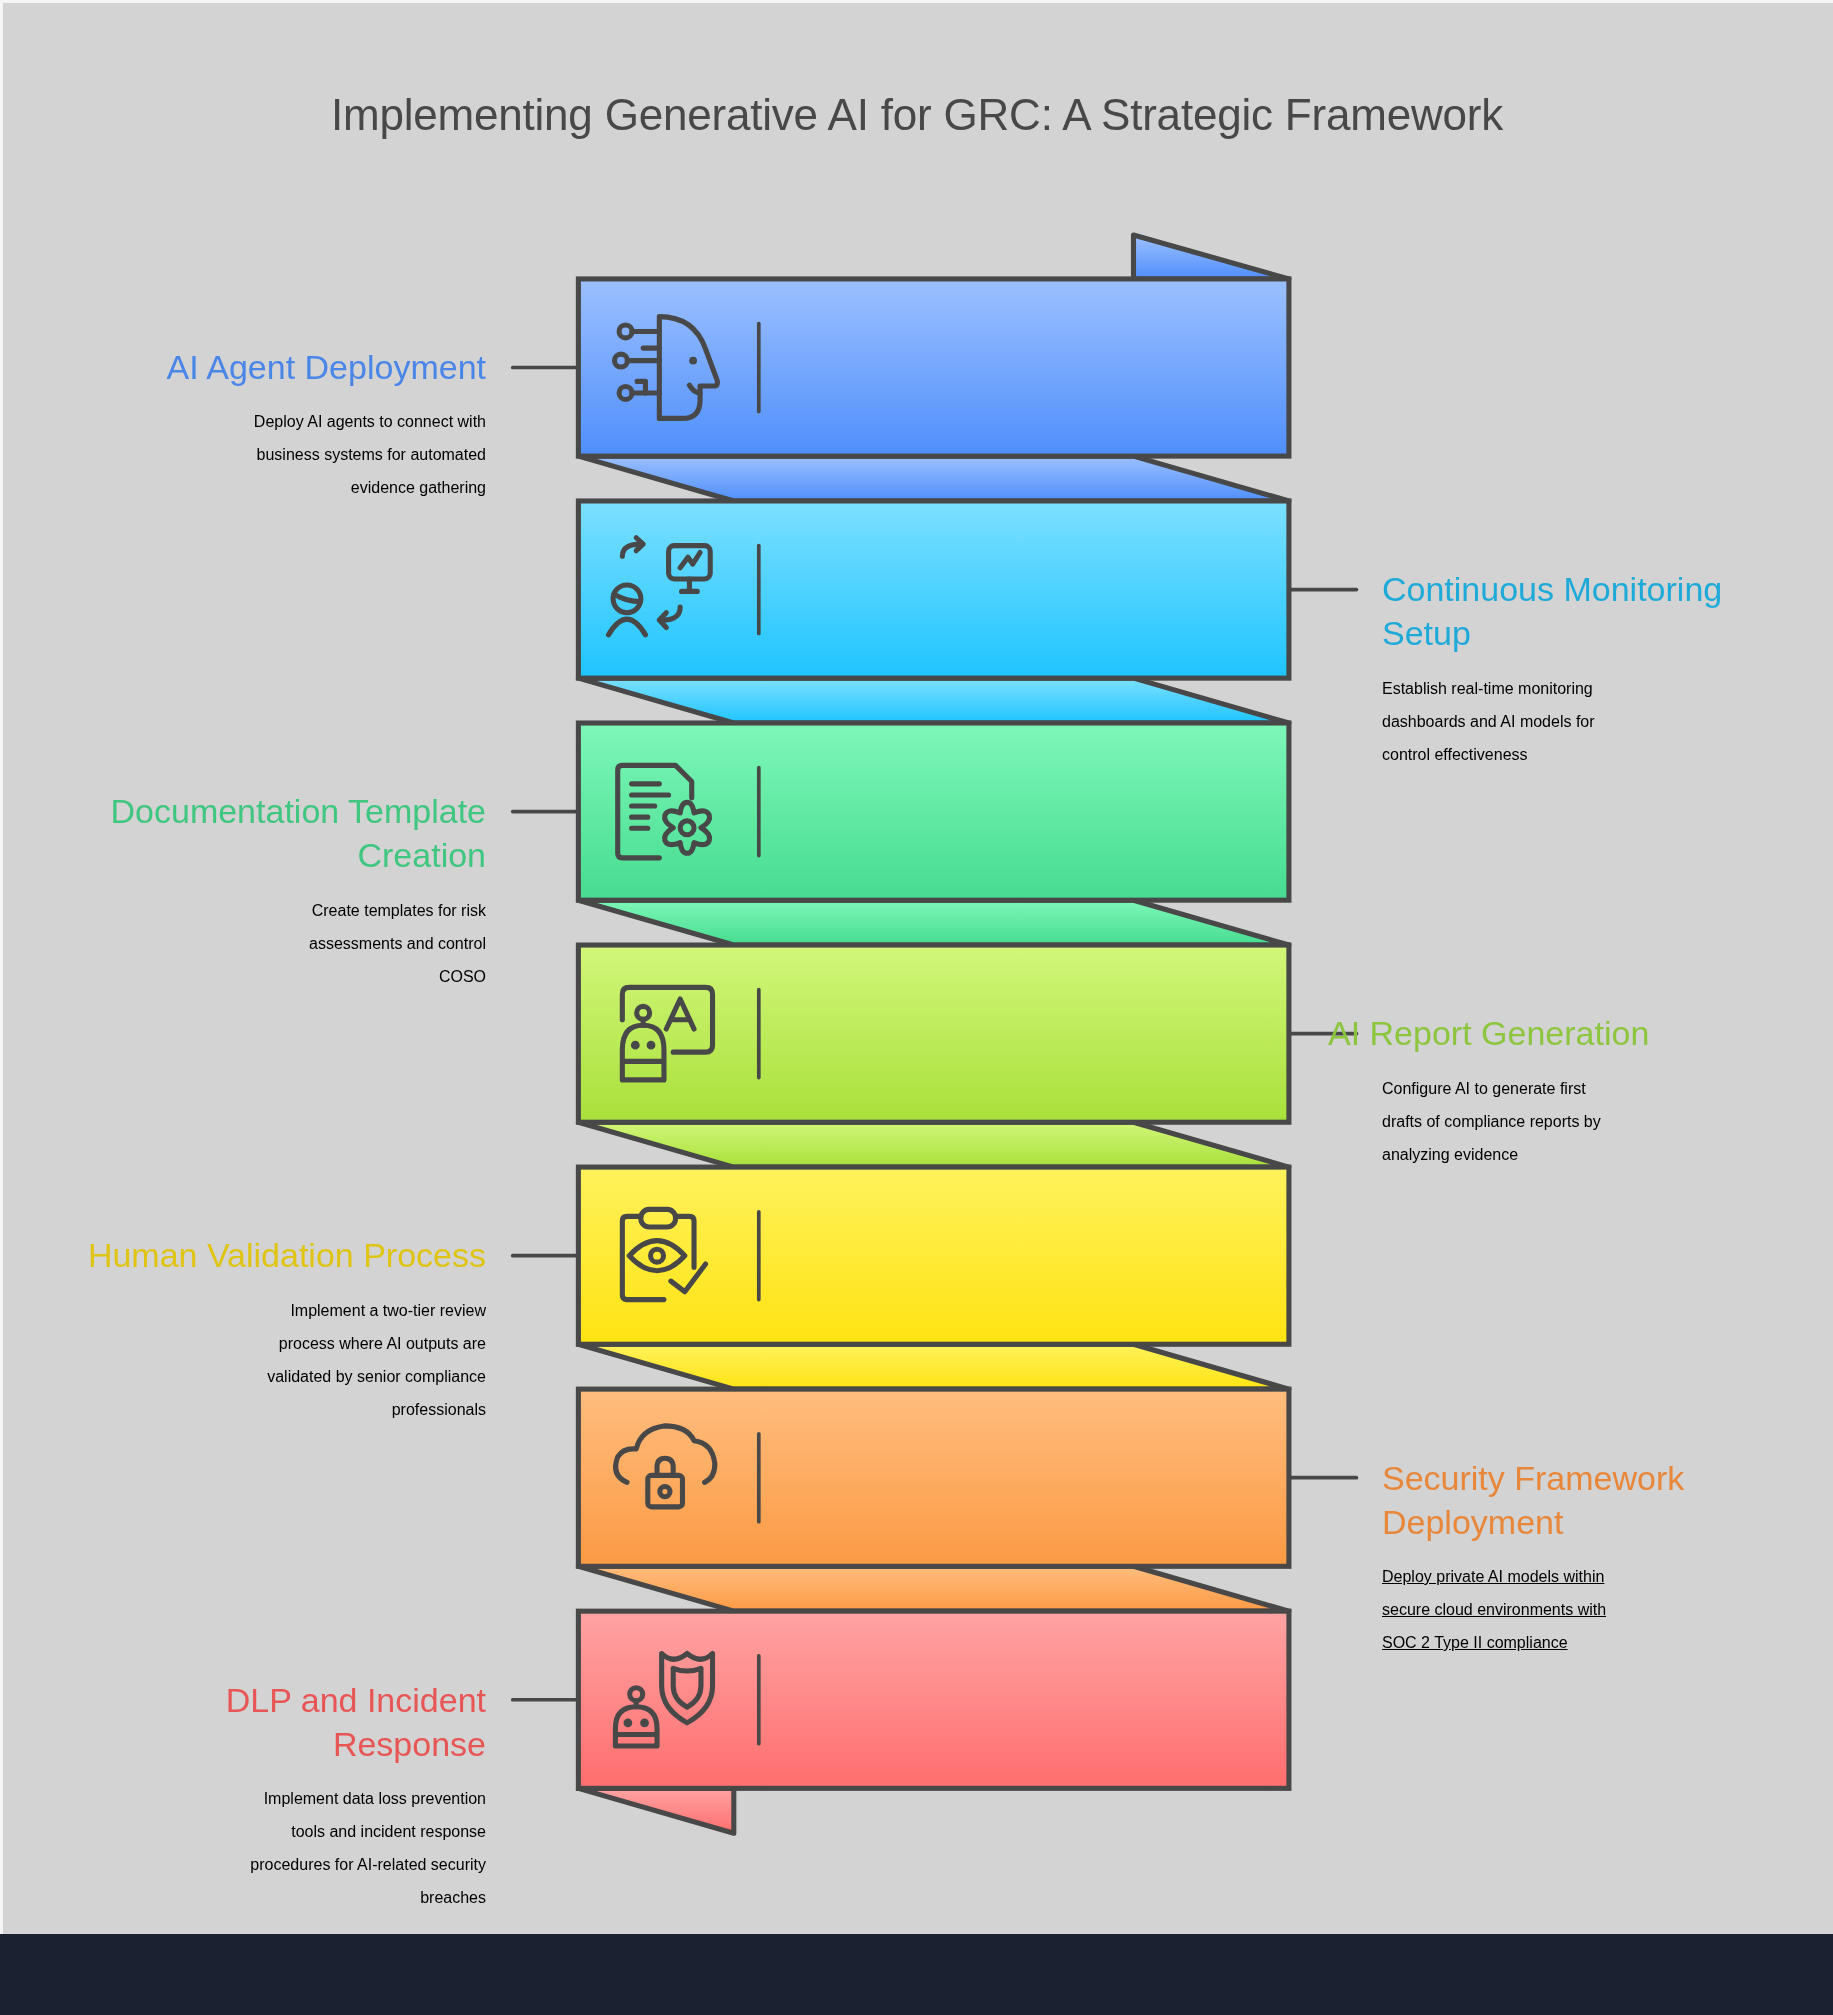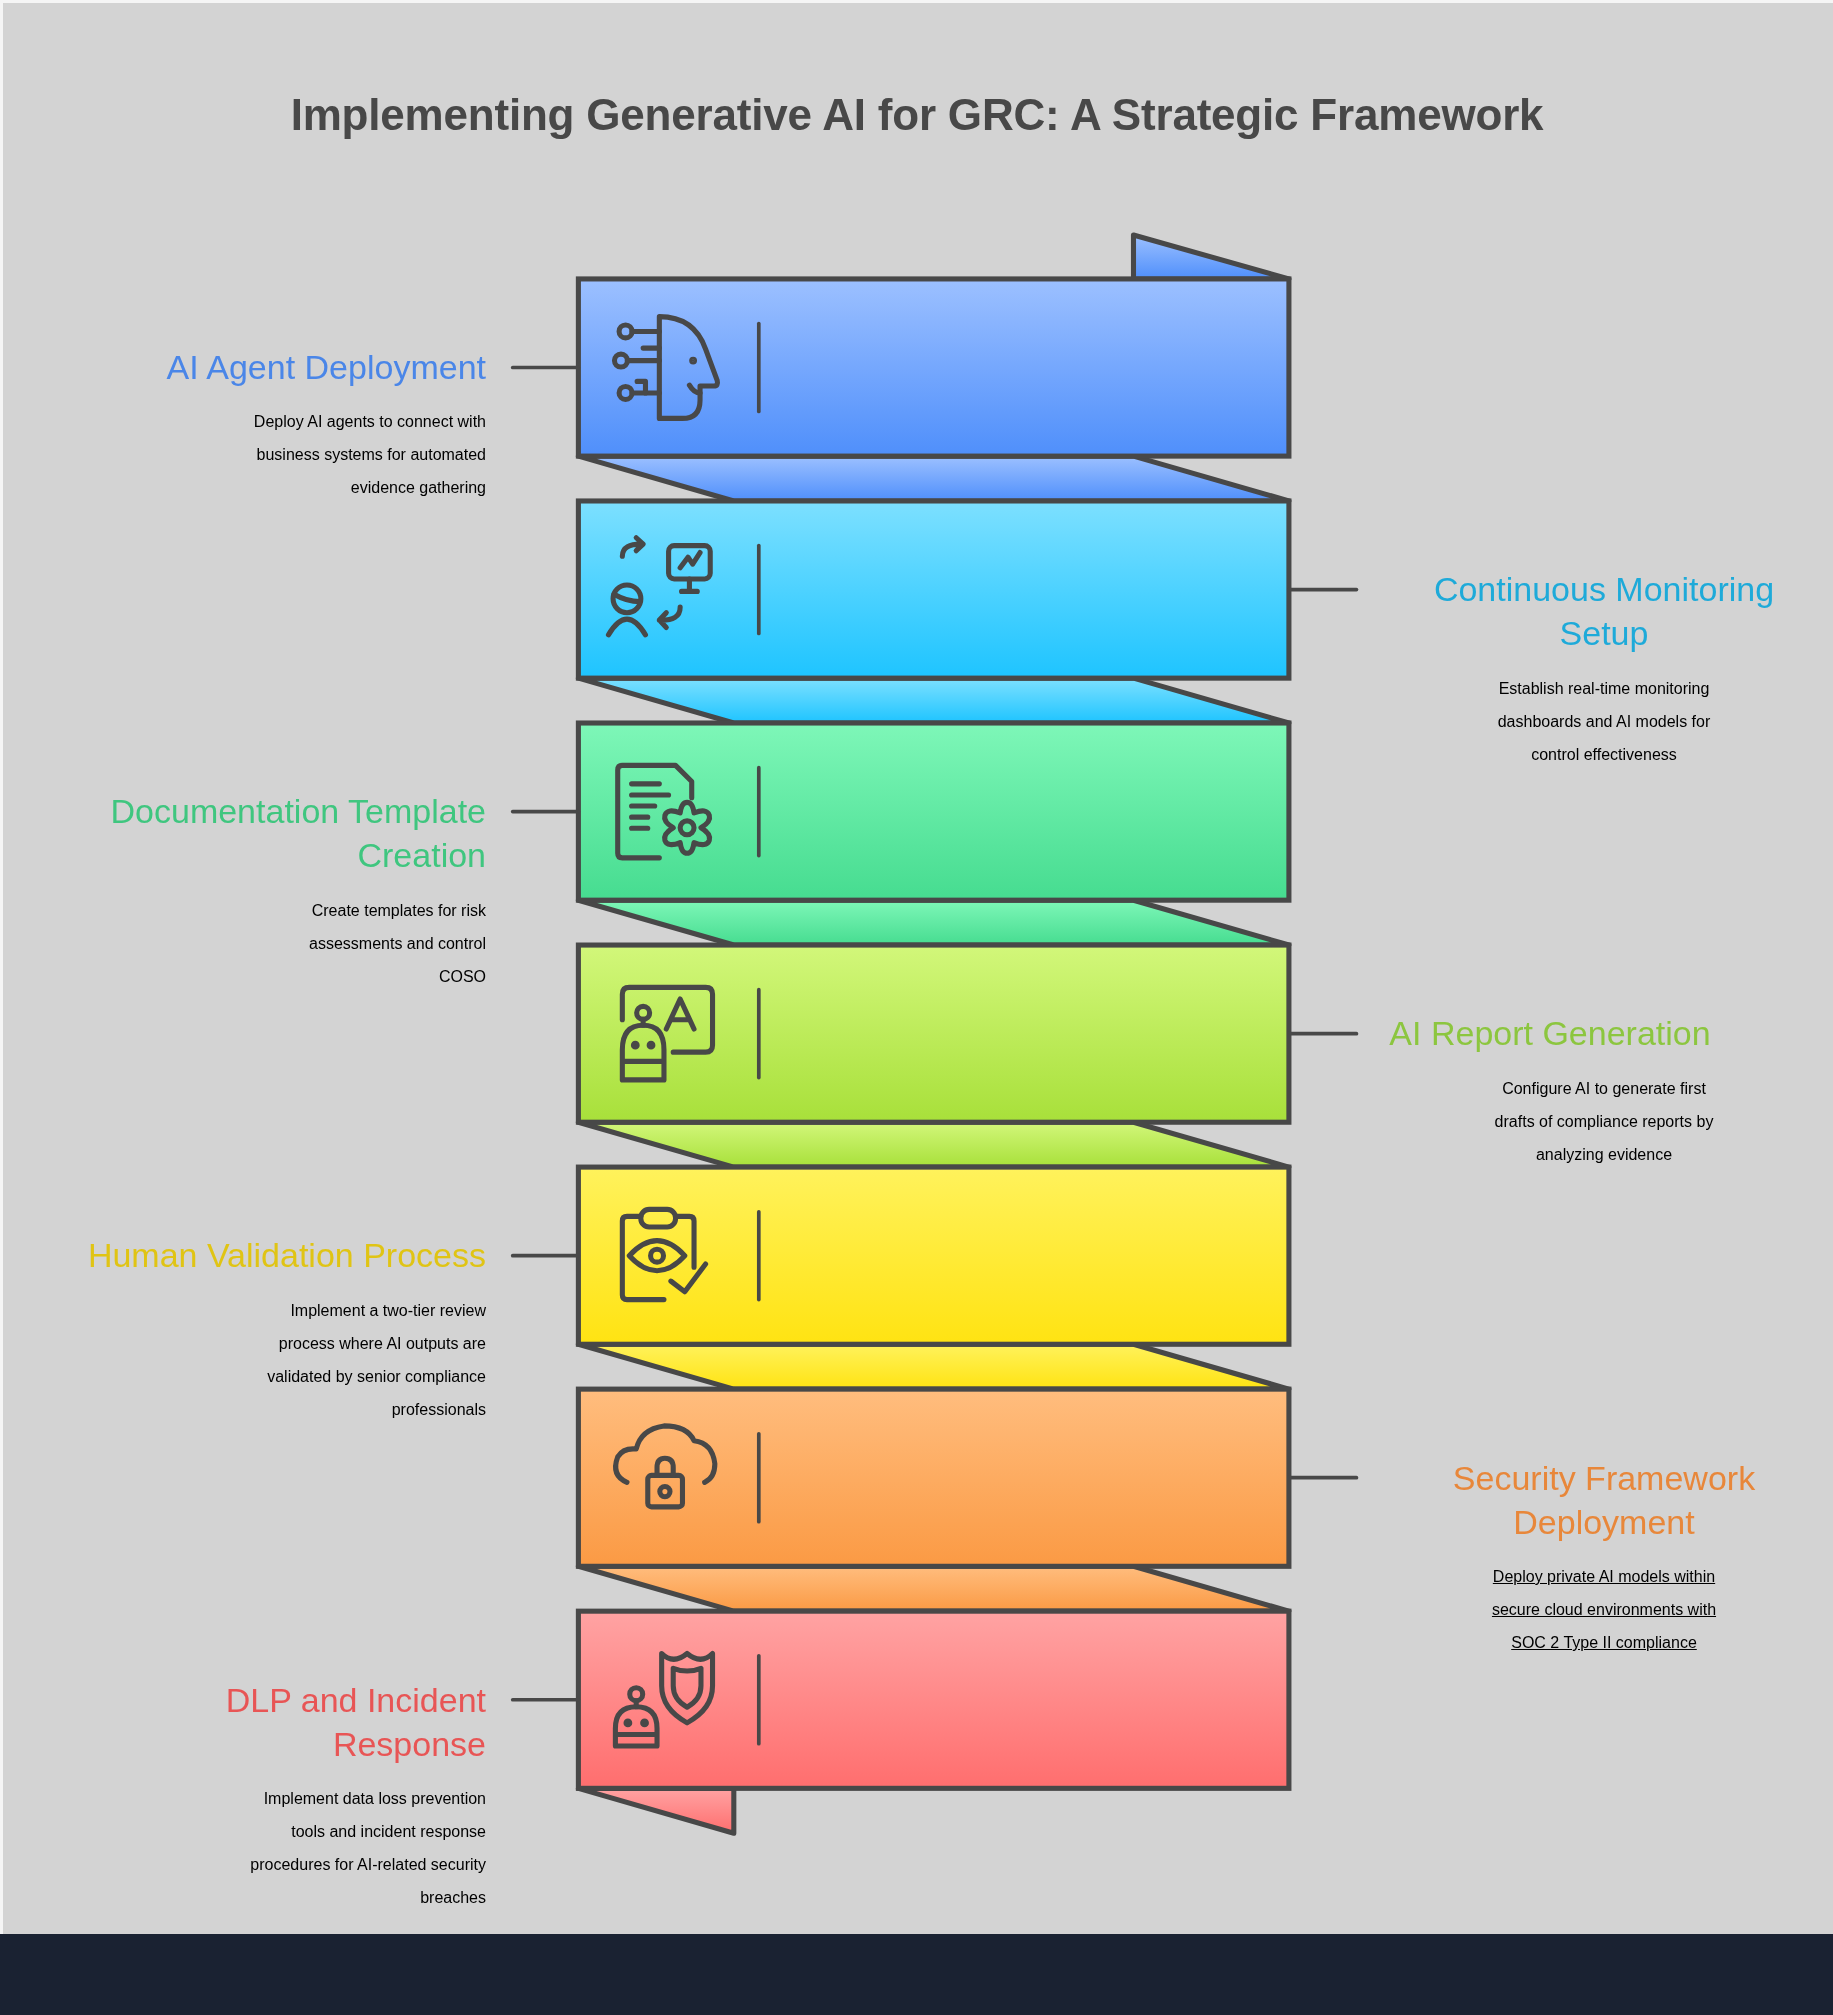--- a/index.html
+++ b/index.html
@@ -5,31 +5,31 @@
   html, body { margin: 0; padding: 0; }
   body {
     width: 1834px; height: 2015px; position: relative; overflow: hidden;
     background: #d3d3d3;
     font-family: "Liberation Sans", "DejaVu Sans", sans-serif;
   }
   .topline { position: absolute; left: 0; top: 0; width: 1834px; height: 2.8px; background: #f5f5f5; }
   .leftline { position: absolute; left: 0; top: 0; width: 2.8px; height: 1934px; background: #f5f5f5; }
   .title {
     position: absolute; left: 0; top: 90px; width: 1834px; text-align: center;
-    font-size: 44px; font-weight: bold; color: #484848; letter-spacing: -0.2px;
+    font-size: 44px; font-weight: normal; color: #484848; letter-spacing: -0.2px;
   }
   svg.diagram { position: absolute; left: 0; top: 0; }
   .step-title {
     position: absolute; font-size: 34px; line-height: 44px; font-weight: normal;
   }
   .step-desc {
     position: absolute; font-size: 16px; line-height: 33px; color: #000000;
   }
   .left { text-align: right; }
-  .right { text-align: center; }
+  .right { text-align: left; }
   .footer { position: absolute; left: 0; top: 1934px; width: 1834px; height: 81px; background: #1a2232; }
 </style>
 </head>
 <body>
 
 <div class="topline"></div>
 <div class="leftline"></div>
 
 <div class="title">Implementing Generative AI for GRC: A Strategic Framework</div>
 

